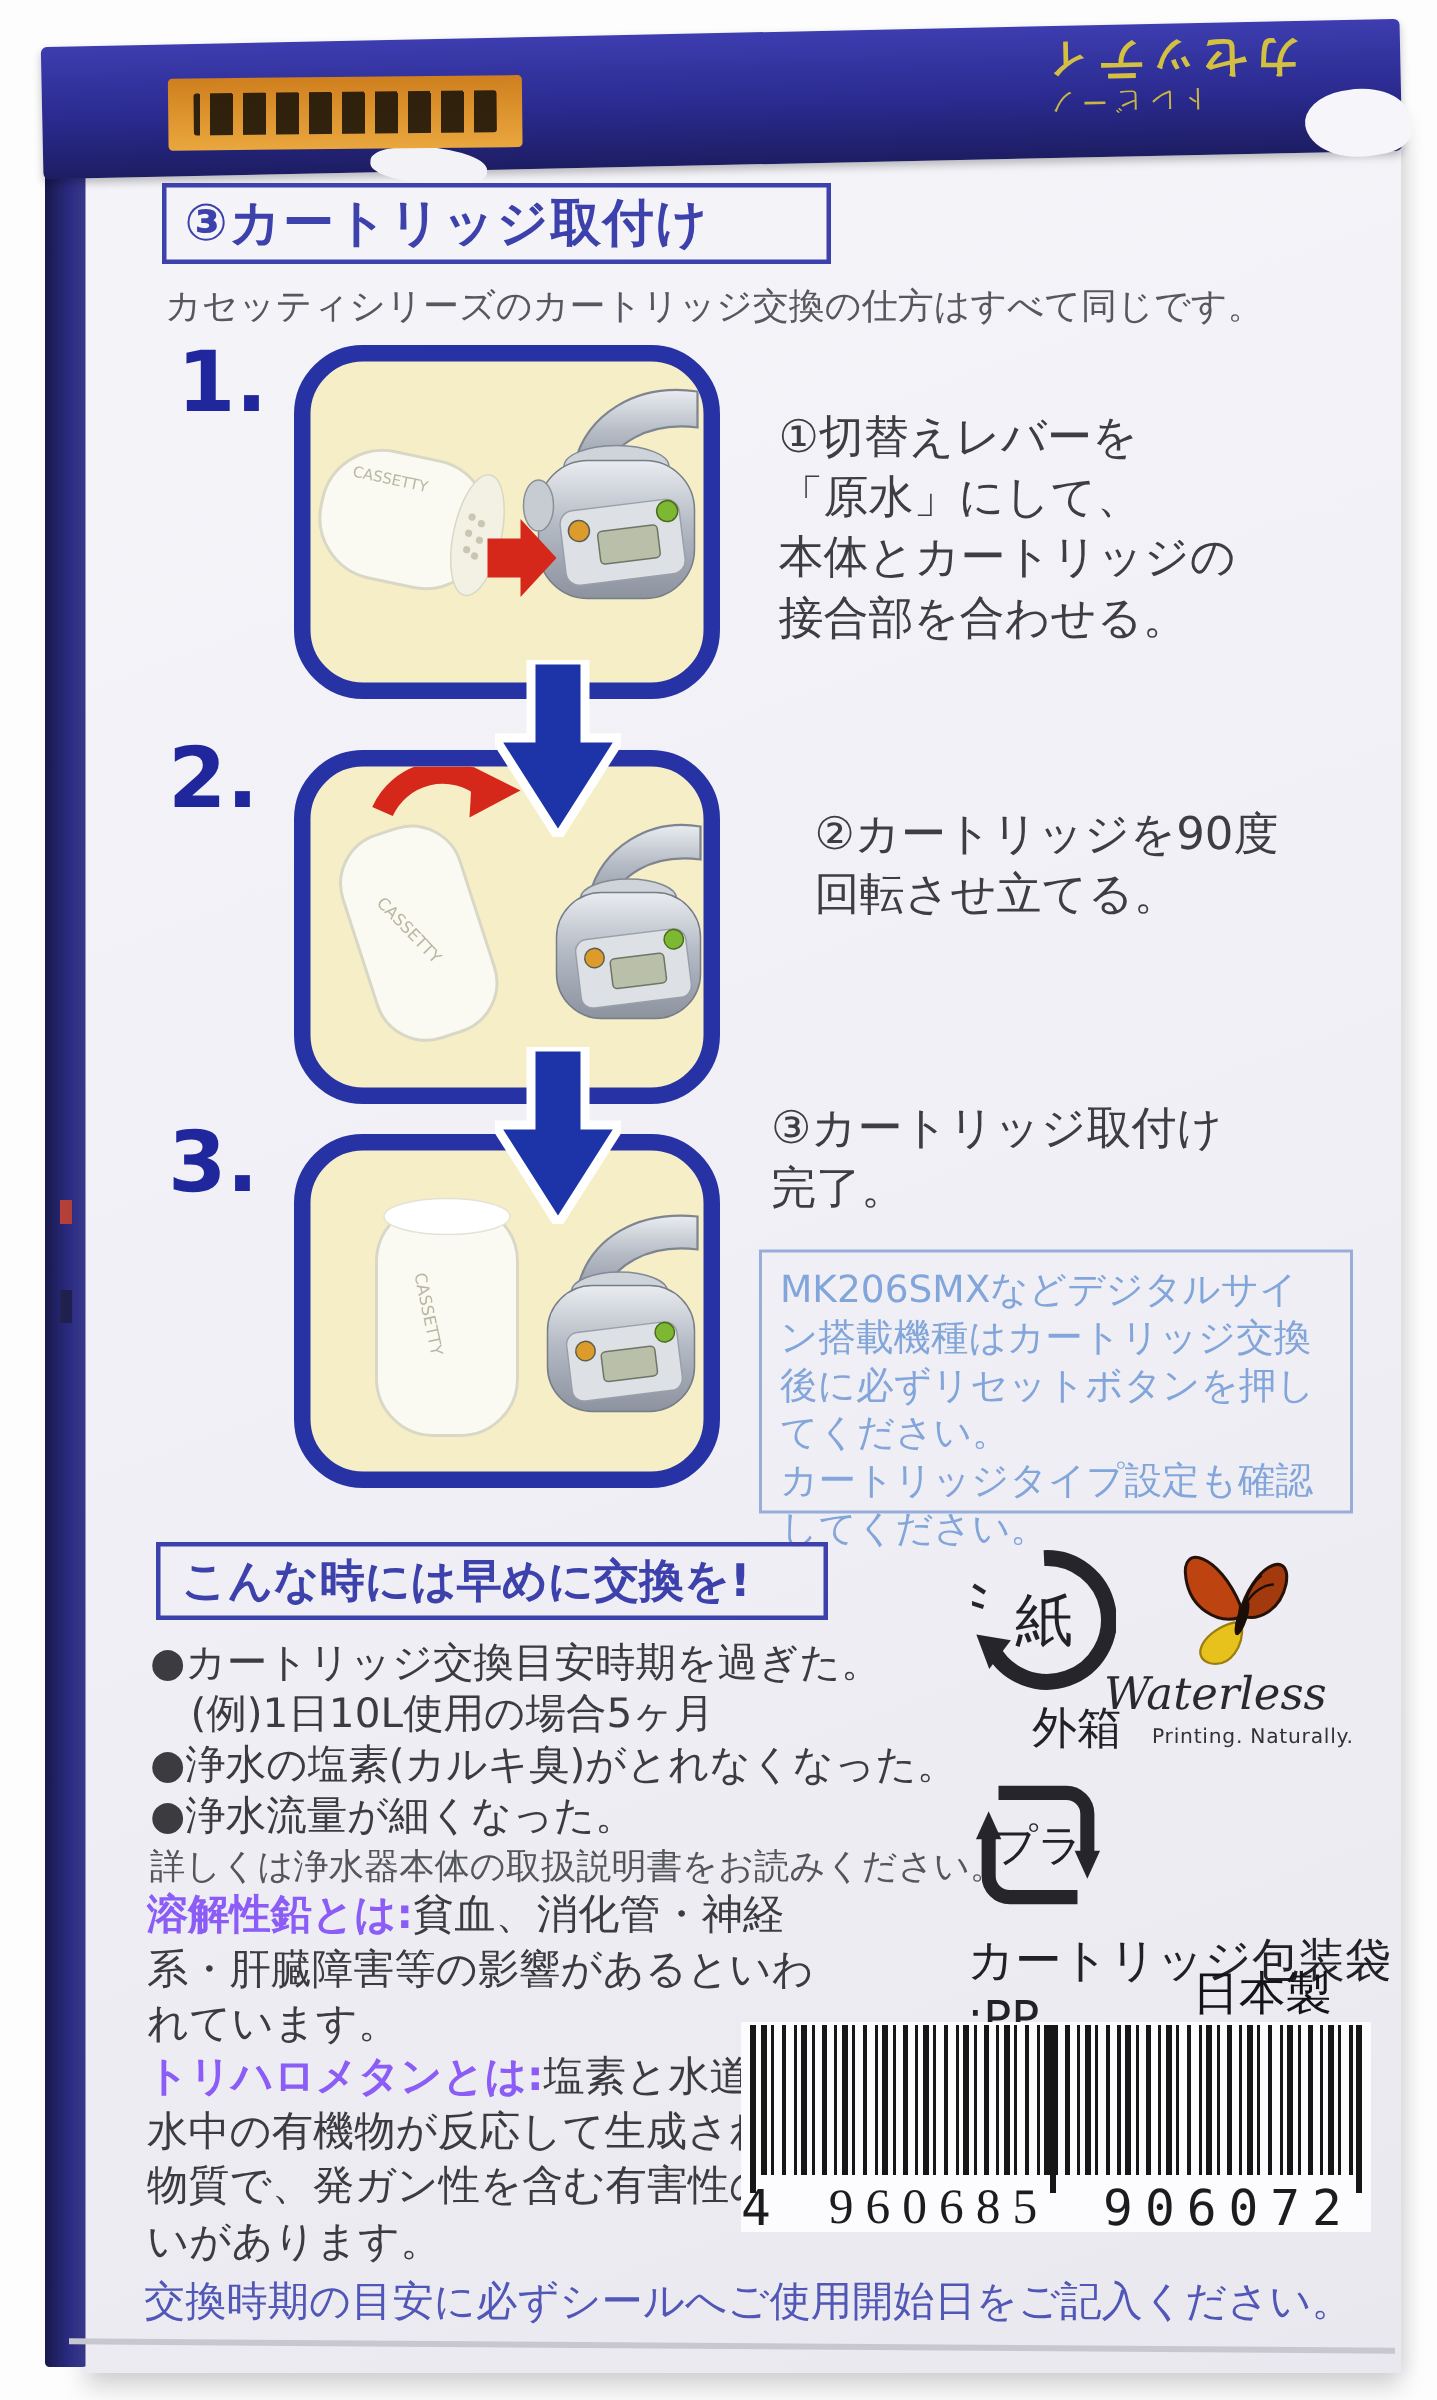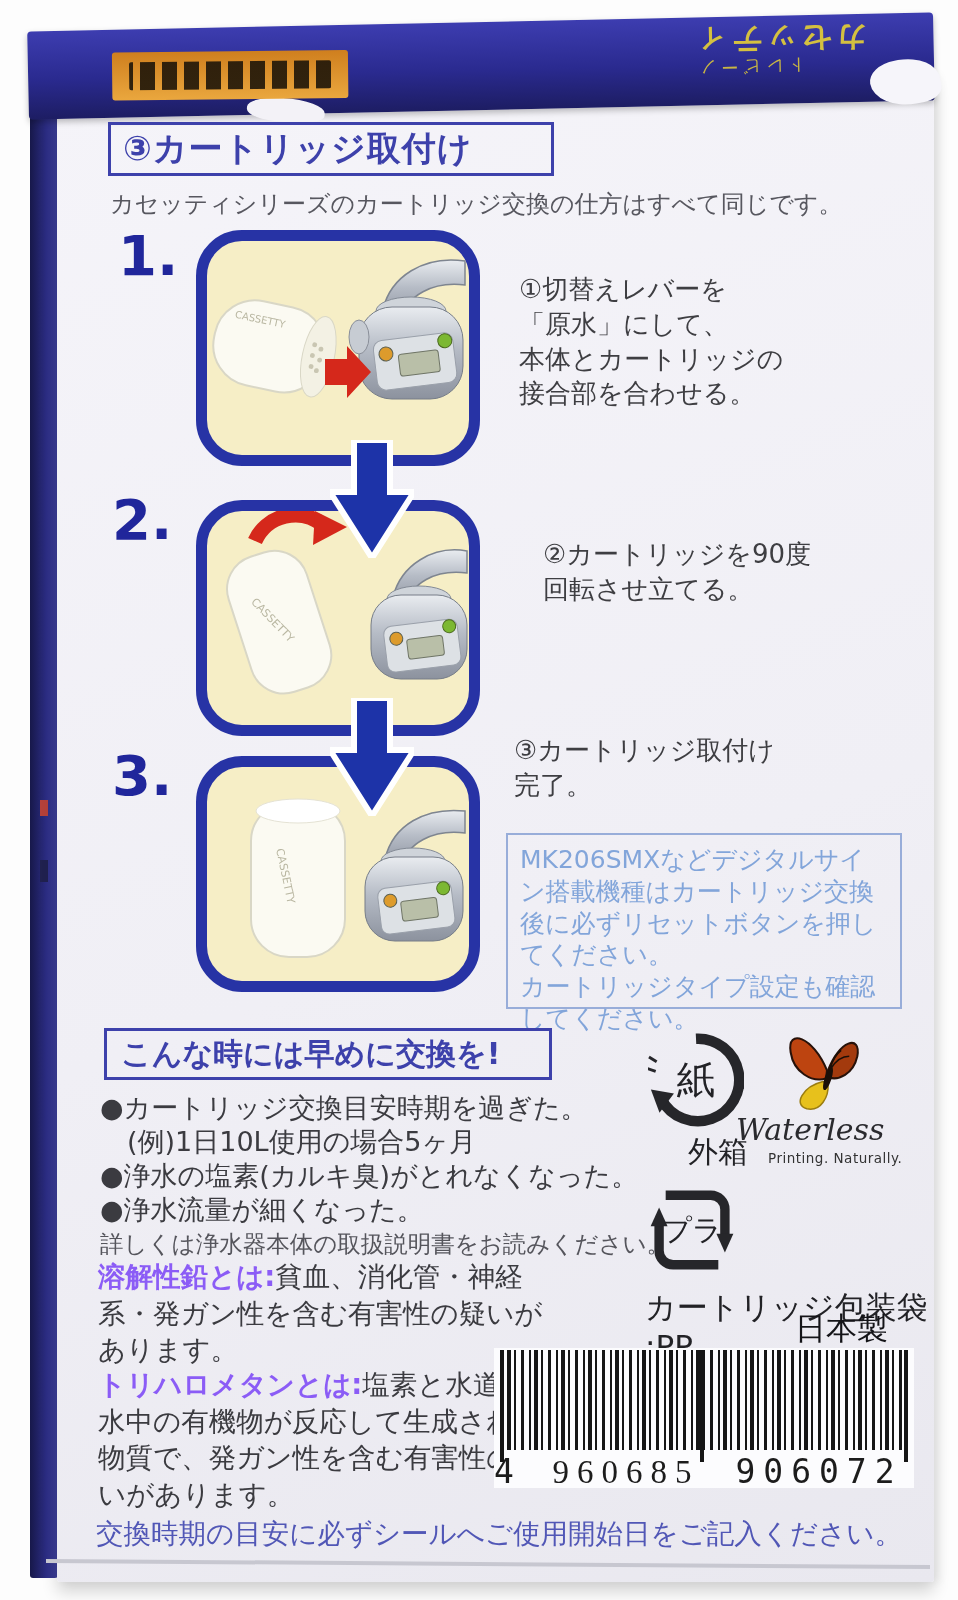--- a/index.html
+++ b/index.html
@@ -23,21 +23,21 @@
   .bottom-edge{left:46px;top:1562px;width:884px;height:4px;background:#c7c7d0;transform:rotate(.4deg);}
 
   
   .title-box{left:108px;top:122px;width:446px;height:54px;border:3px solid #3d41ab;box-sizing:border-box;display:flex;align-items:center;padding-left:12px;}
   .title-box span{font-size:34px;font-weight:bold;color:#3d41ab;letter-spacing:1px;}
   .subtitle{left:110px;top:188px;font-size:24px;color:#57575f;}
 
   
   .stepnum{font-size:56px;font-weight:bold;color:#20269b;line-height:1;}
   .illus{width:284px;height:236px;border:11px solid #2733a5;border-radius:46px;background:#f6eec6;box-sizing:border-box;overflow:hidden;}
-  .steptext{font-size:26px;color:#3e3e42;line-height:1.34;white-space:pre-line;}
+  .steptext{font-size:30px;color:#3e3e42;line-height:1.34;white-space:pre-line;}
   .downarrow{width:84px;height:118px;z-index:5;}
 
   .notebox{left:506px;top:833px;width:396px;height:176px;border:2px solid #98add9;box-sizing:border-box;padding:9px 12px;font-size:25px;color:#82a5da;line-height:1.27;white-space:pre-line;word-break:break-all;}
 
   .sec-box{left:104px;top:1028px;width:448px;height:52px;border:3px solid #3d41ab;box-sizing:border-box;display:flex;align-items:center;padding-left:14px;}
   .sec-box span{font-size:30px;font-weight:bold;color:#3d41ab;}
 
   .bullet{font-size:27px;color:#3b3b40;}
   .smallnote{font-size:23.5px;color:#55555c;}
 
@@ -215,21 +215,21 @@
   <div class="a sec-box">
     <span>こんな時には早めに交換を!</span>
   </div>
   <div class="a bullet" style="left:100px;top:1090px;">●カートリッジ交換目安時期を過ぎた。</div>
   <div class="a bullet" style="left:127px;top:1124px;">(例)1日10L使用の場合5ヶ月</div>
   <div class="a bullet" style="left:100px;top:1158px;">●浄水の塩素(カルキ臭)がとれなくなった。</div>
   <div class="a bullet" style="left:100px;top:1192px;">●浄水流量が細くなった。</div>
   <div class="a smallnote" style="left:100px;top:1228px;">詳しくは浄水器本体の取扱説明書をお読みください。</div>
 
   <div class="a gloss" style="left:98px;top:1258px;">
-    <span class="term">溶解性鉛とは:</span><span>貧血、消化管・神経系・発ガン性を含む有害性の疑いがあります。</span>
+    <span class="term">溶解性鉛とは:</span><span>貧血、消化管・神経系・肝臓障害等の影響があるといわれています。</span>
   </div>
   <div class="a gloss" style="left:98px;top:1366px;">
     <span class="term">トリハロメタンとは:</span><span>塩素と水道原水中の有機物が反応して生成される物質で、発ガン性を含む有害性の疑いがあります。</span>
   </div>
 
   <div class="a" style="left:648px;top:1032px;">
     <svg width="96" height="96" viewBox="0 0 100 100">
       <path d="M50,7 A43,43 0 1 1 14,70" stroke="#26262a" stroke-width="11" fill="none"></path>
       <polygon points="3,60 27,64 12,84" fill="#26262a"></polygon>
       <g stroke="#26262a" stroke-width="3">

